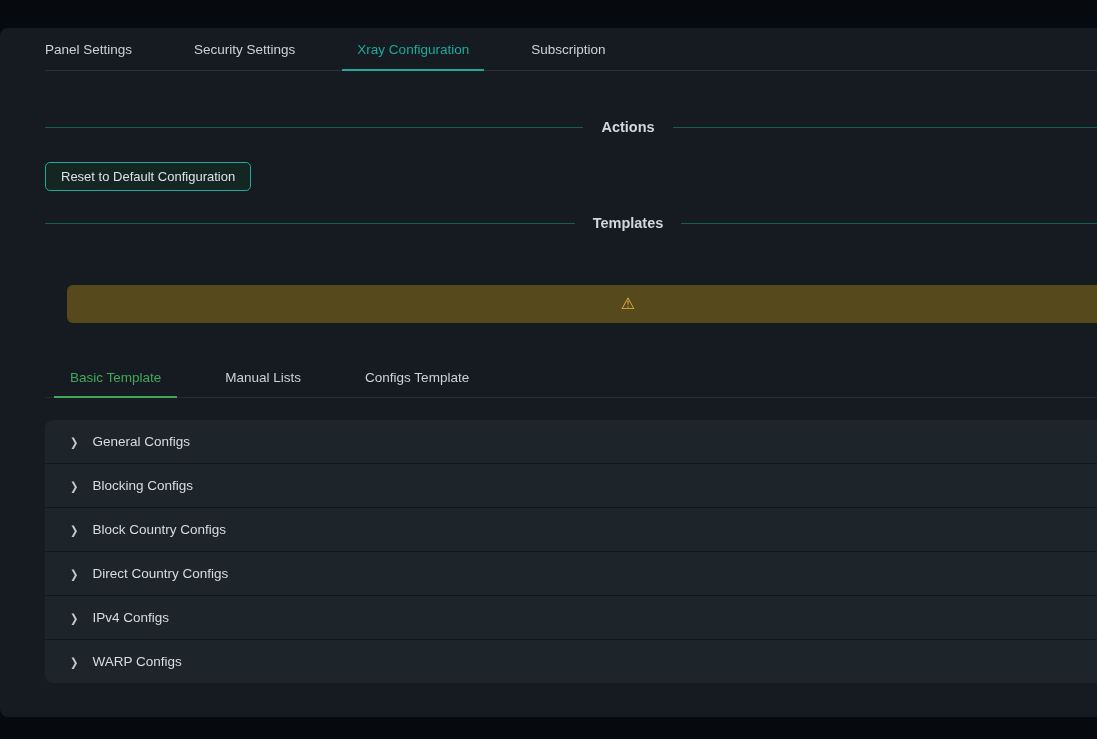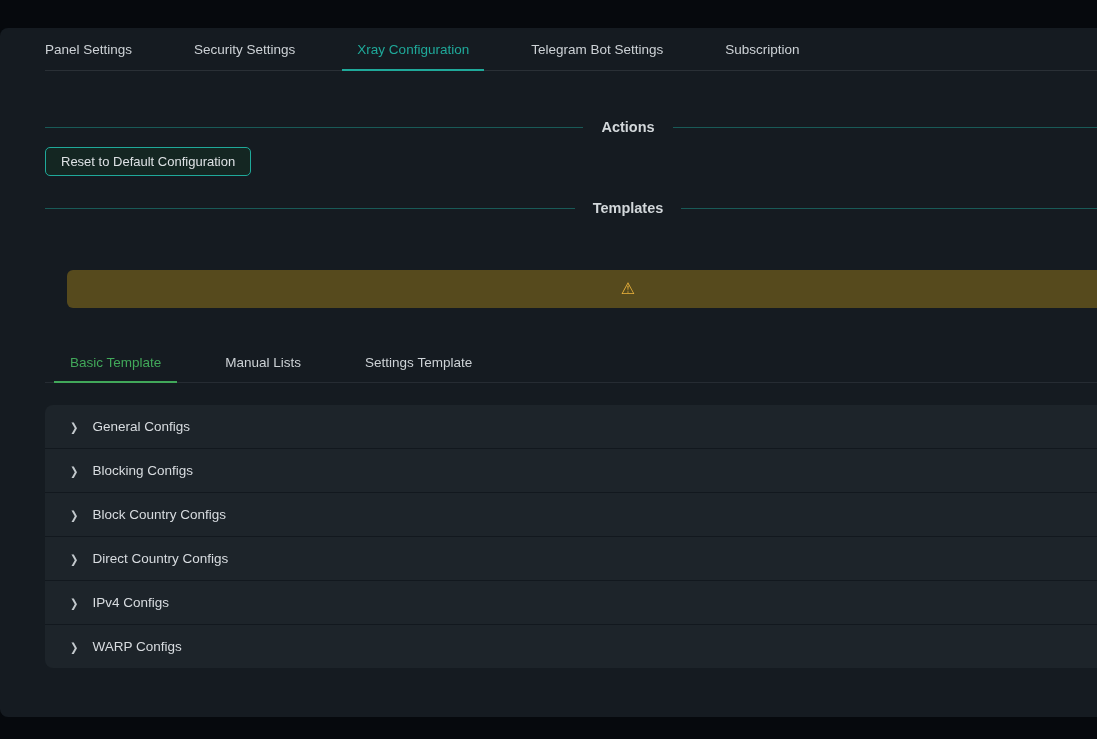--- a/index.html
+++ b/index.html
@@ -61,21 +61,21 @@
   }
   .divider::before,.divider::after{
     content:"";flex:1;height:1px;background:var(--divider_line);
   }
   .divider span{padding:0 18px;}
   .divider-actions{margin-top:46px;}
   .divider-templates{margin-top:22px;}
 
   
   .reset-btn{
-    margin-top:10px;
+    margin-top:25px;
     display:inline-block;
     padding:6px 15px;
     background:#142622;
     border:1px solid var(--accent);
     border-radius:5px;
     color:var(--text_bright);
     font-size:13px;
     font-family:inherit;
     cursor:pointer;
   }
@@ -143,42 +143,41 @@
 <body>
 
 <div class="viewport">
   <div class="card">
     <div class="content">
 
       <div class="top-tabs">
         <div class="top-tab">Panel Settings</div>
         <div class="top-tab">Security Settings</div>
         <div class="top-tab active">Xray Configuration</div>
-        <div class="top-tab">Telegram Bot Settings</div>
         <div class="top-tab">Subscription</div>
       </div>
 
       <div class="divider divider-actions">
         <span>Actions</span>
       </div>
 
       <button class="reset-btn">Reset to Default Configuration</button>
 
       <div class="divider divider-templates">
         <span>Templates</span>
       </div>
 
       <div class="alert">
         <span class="warn-icon">⚠</span>
       </div>
 
       <div class="sub-tabs">
         <div class="sub-tab active">Basic Template</div>
         <div class="sub-tab">Manual Lists</div>
-        <div class="sub-tab">Settings Template</div>
+        <div class="sub-tab">Configs Template</div>
       </div>
 
       <div class="accordion">
         <div class="acc-row">
           <span class="acc-chevron">❯</span>
           <span class="acc-label">General Configs</span>
         </div>
         <div class="acc-row">
           <span class="acc-chevron">❯</span>
           <span class="acc-label">Blocking Configs</span>

